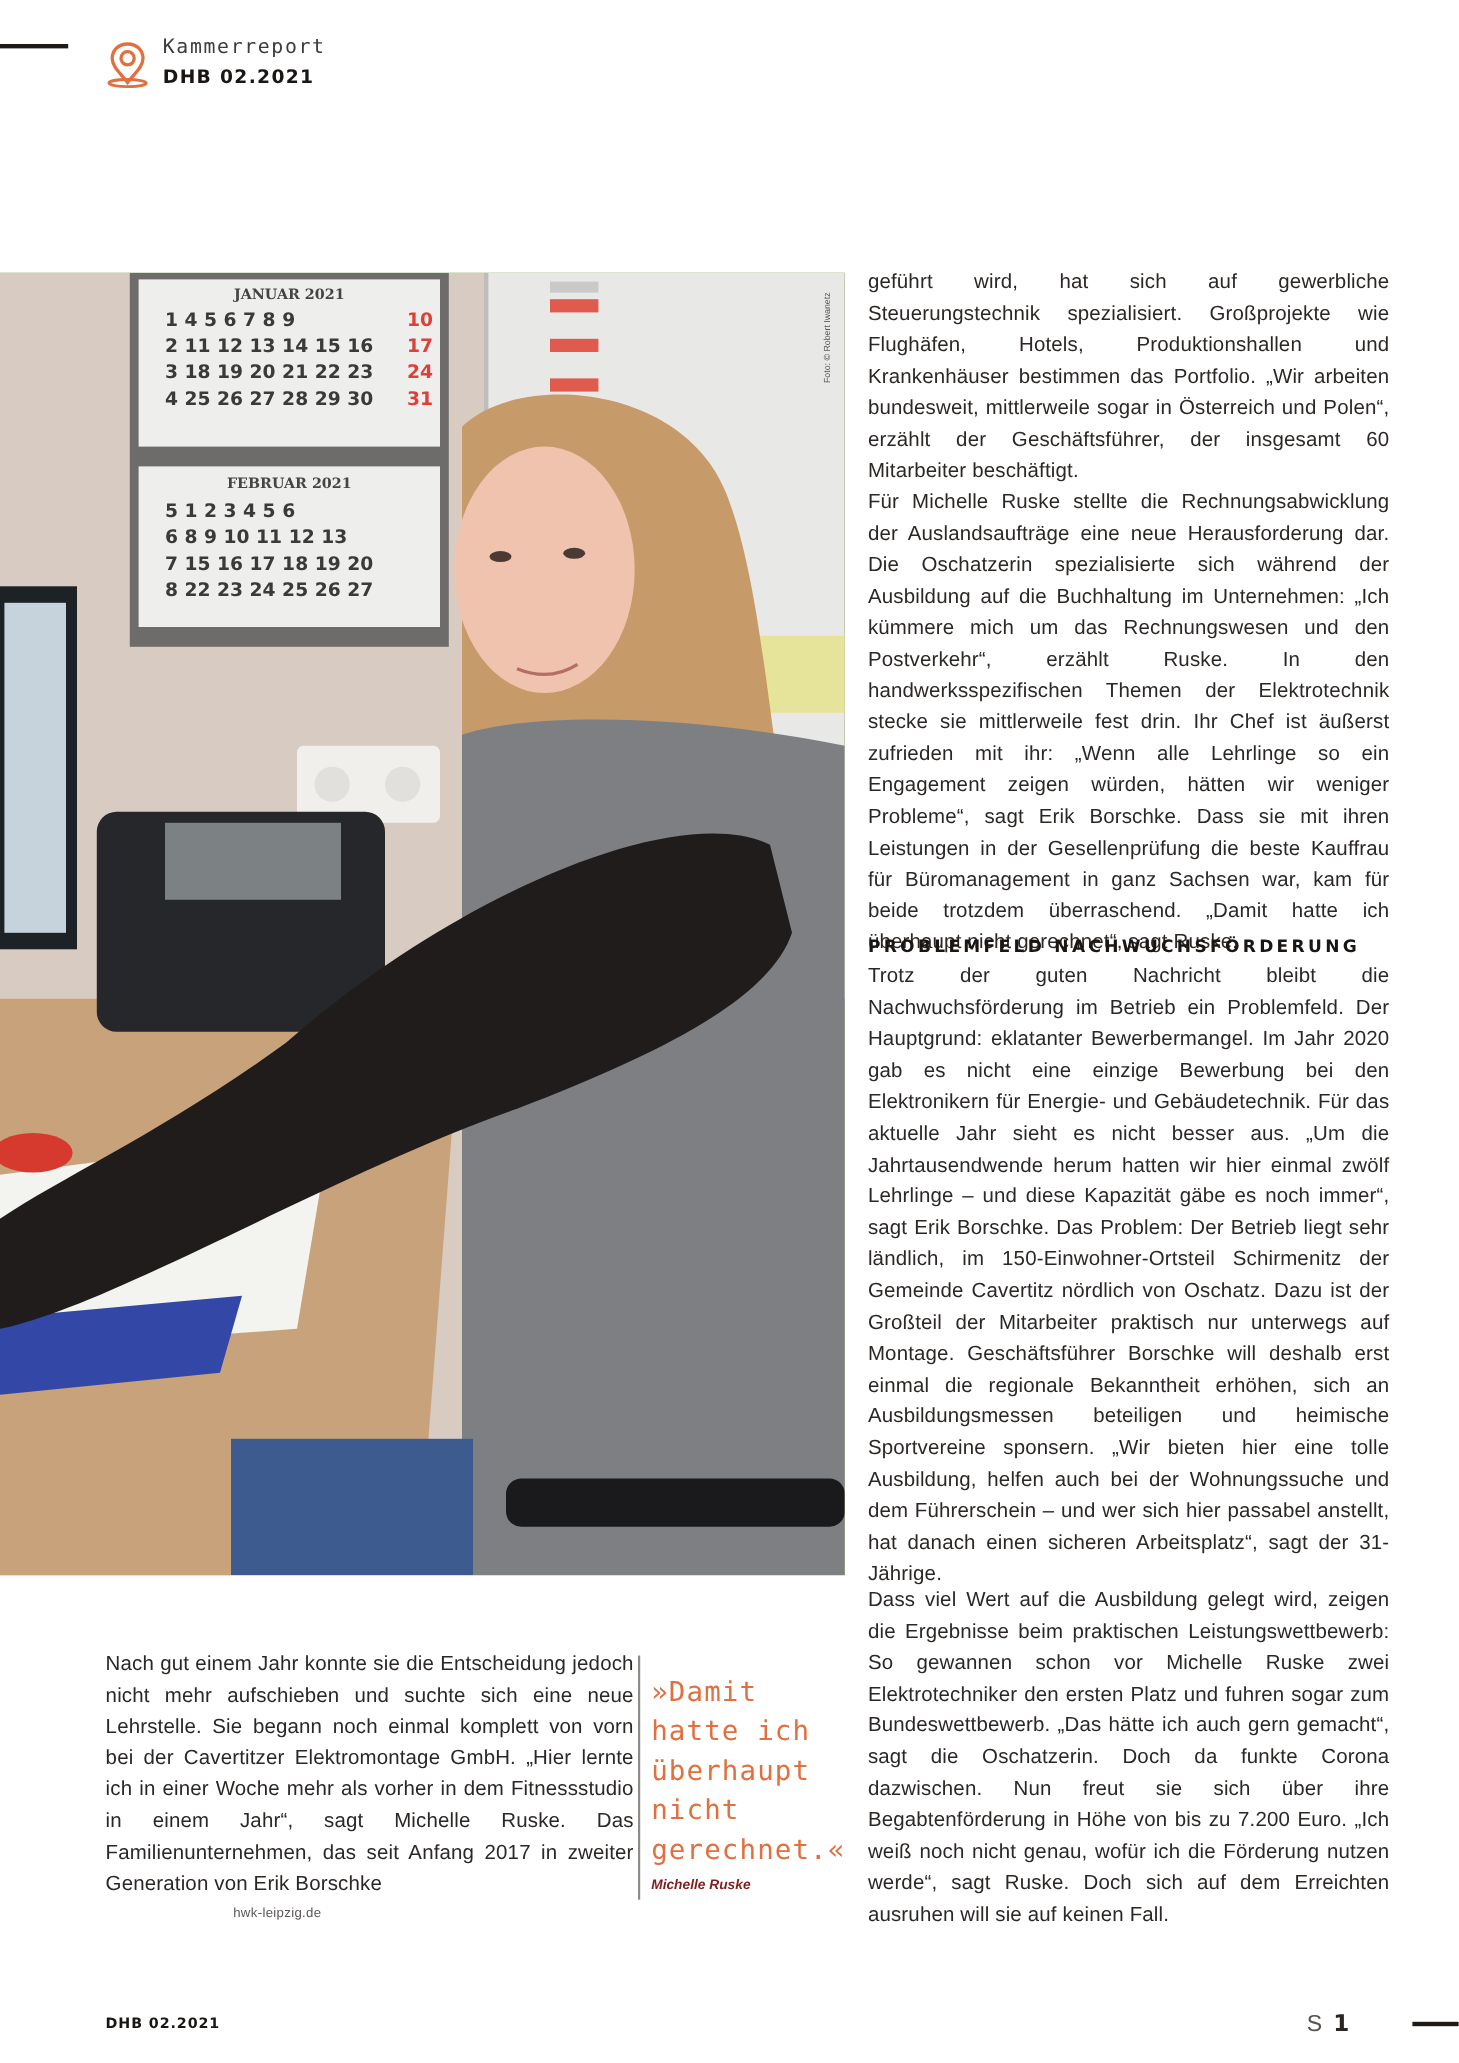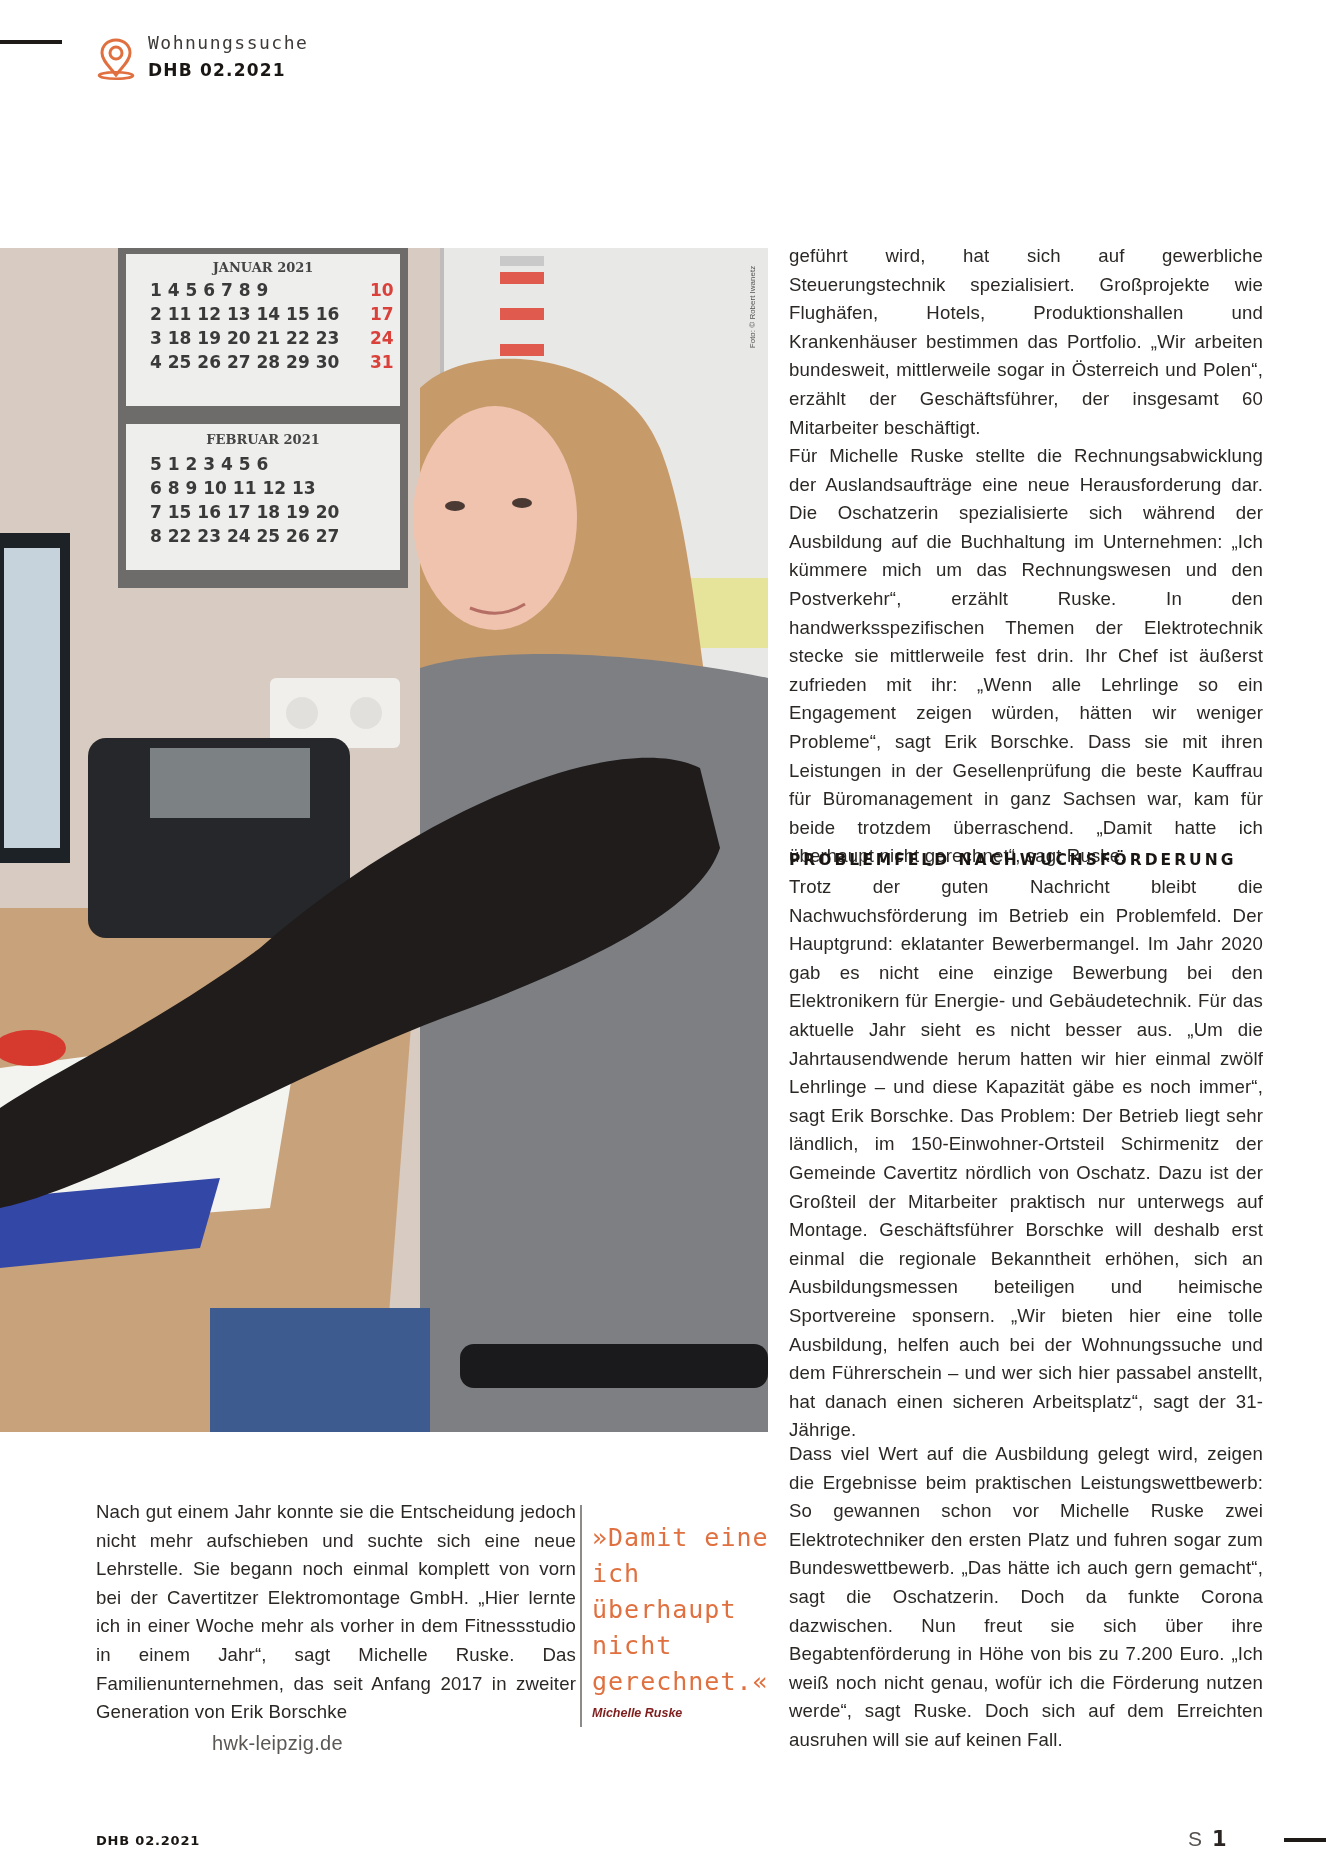--- a/index.html
+++ b/index.html
@@ -43,39 +43,39 @@
   .quote-text { position:absolute; left:592px; top:1520px; width:180px;
                 font-family:"DejaVu Sans Mono", monospace; font-size:25px; line-height:36px;
                 color:#e0703f; letter-spacing:1px; }
   .quote-author { position:absolute; left:592px; top:1706px; font-family:"Liberation Sans", sans-serif;
                   font-weight:bold; font-style:italic; font-size:12.5px; color:#7f1d1d; }
 
   
   .footer-issue { position:absolute; left:96px; top:1833px; font-family:"DejaVu Sans", sans-serif;
                   font-weight:bold; font-size:13px; letter-spacing:0.8px; color:#1a1614; }
   .footer-url { position:absolute; left:212px; top:1732px; font-family:"Liberation Sans", sans-serif;
-                font-size:20px; color:#5a5755; letter-spacing:0.3px; }
+                font-size:12px; color:#5a5755; letter-spacing:0.3px; }
   .footer-page { position:absolute; left:1188px; top:1826px; font-family:"Liberation Sans", sans-serif;
                  font-size:22px; color:#2a2522; }
   .footer-page .s { font-weight:normal; color:#55514f; margin-right:10px; font-size:21px; }
   .footer-page .n { font-weight:bold; font-family:"DejaVu Sans", sans-serif; font-size:21px; }
   .bottom-rule { position:absolute; left:1284px; top:1838px; width:42px; height:4px; background:#1e1a17; }
 </style>
 </head>
 <body>
 
 <div class="top-rule"></div>
 <div class="header-icon">
   <svg width="40" height="44" viewBox="0 0 40 44">
     <path d="M20 4 C11 4 6 10.5 6 17 C6 25 14 31 20 39 C26 31 34 25 34 17 C34 10.5 29 4 20 4 Z" fill="none" stroke="#e0703f" stroke-width="3"></path>
     <circle cx="20" cy="17" r="6" fill="none" stroke="#e0703f" stroke-width="3"></circle>
     <ellipse cx="20" cy="39.5" rx="17" ry="3.2" fill="none" stroke="#e0703f" stroke-width="2.6"></ellipse>
   </svg>
 </div>
-<div class="header-kicker">Wohnungssuche</div>
+<div class="header-kicker">Kammerreport</div>
 <div class="header-issue">DHB 02.2021</div>
 
 <div class="photo" title="Michelle Ruske sitting at an office desk with telephone, monitor and wall calendars (Januar 2021, Februar 2021)">
   <svg width="768" height="1184" viewBox="0 0 768 1184">
 
     <rect x="0" y="0" width="768" height="1184" fill="#d8cbc1"></rect>
     <rect x="440" y="0" width="328" height="660" fill="#e8e8e6"></rect>
     <rect x="440" y="0" width="4" height="660" fill="#bfbdbb"></rect>
 
     <rect x="500" y="8" width="44" height="10" fill="#c9c9c9"></rect>
@@ -158,21 +158,21 @@
 </div>
 <div class="col-text right-col rc4">
   <p>Dass viel Wert auf die Ausbildung gelegt wird, zeigen die Ergebnisse beim praktischen Leistungswettbewerb: So gewannen schon vor Michelle Ruske zwei Elektrotechniker den ersten Platz und fuhren sogar zum Bundeswettbewerb. „Das hätte ich auch gern gemacht“, sagt die Oschatzerin. Doch da funkte Corona dazwischen. Nun freut sie sich über ihre Begabtenförderung in Höhe von bis zu 7.200 Euro. „Ich weiß noch nicht genau, wofür ich die Förderung nutzen werde“, sagt Ruske. Doch sich auf dem Erreichten ausruhen will sie auf keinen Fall.</p>
 </div>
 
 <div class="col-text left-col">
   <p>Nach gut einem Jahr konnte sie die Entscheidung jedoch nicht mehr aufschieben und suchte sich eine neue Lehrstelle. Sie begann noch einmal komplett von vorn bei der Cavertitzer Elektromontage GmbH. „Hier lernte ich in einer Woche mehr als vorher in dem Fitnessstudio in einem Jahr“, sagt Michelle Ruske. Das Familienunternehmen, das seit Anfang 2017 in zweiter Generation von Erik Borschke</p>
 </div>
 
 <div class="quote-rule"></div>
-<div class="quote-text">»Damit eine ich überhaupt nicht gerechnet.«</div>
+<div class="quote-text">»Damit hatte ich überhaupt nicht gerechnet.«</div>
 <div class="quote-author">Michelle Ruske</div>
 
 <div class="footer-issue">DHB 02.2021</div>
 <div class="footer-url">hwk-leipzig.de</div>
 <div class="footer-page">
   <span class="s">S</span><span class="n">1</span>
 </div>
 <div class="bottom-rule"></div>
 
 </body></html>

